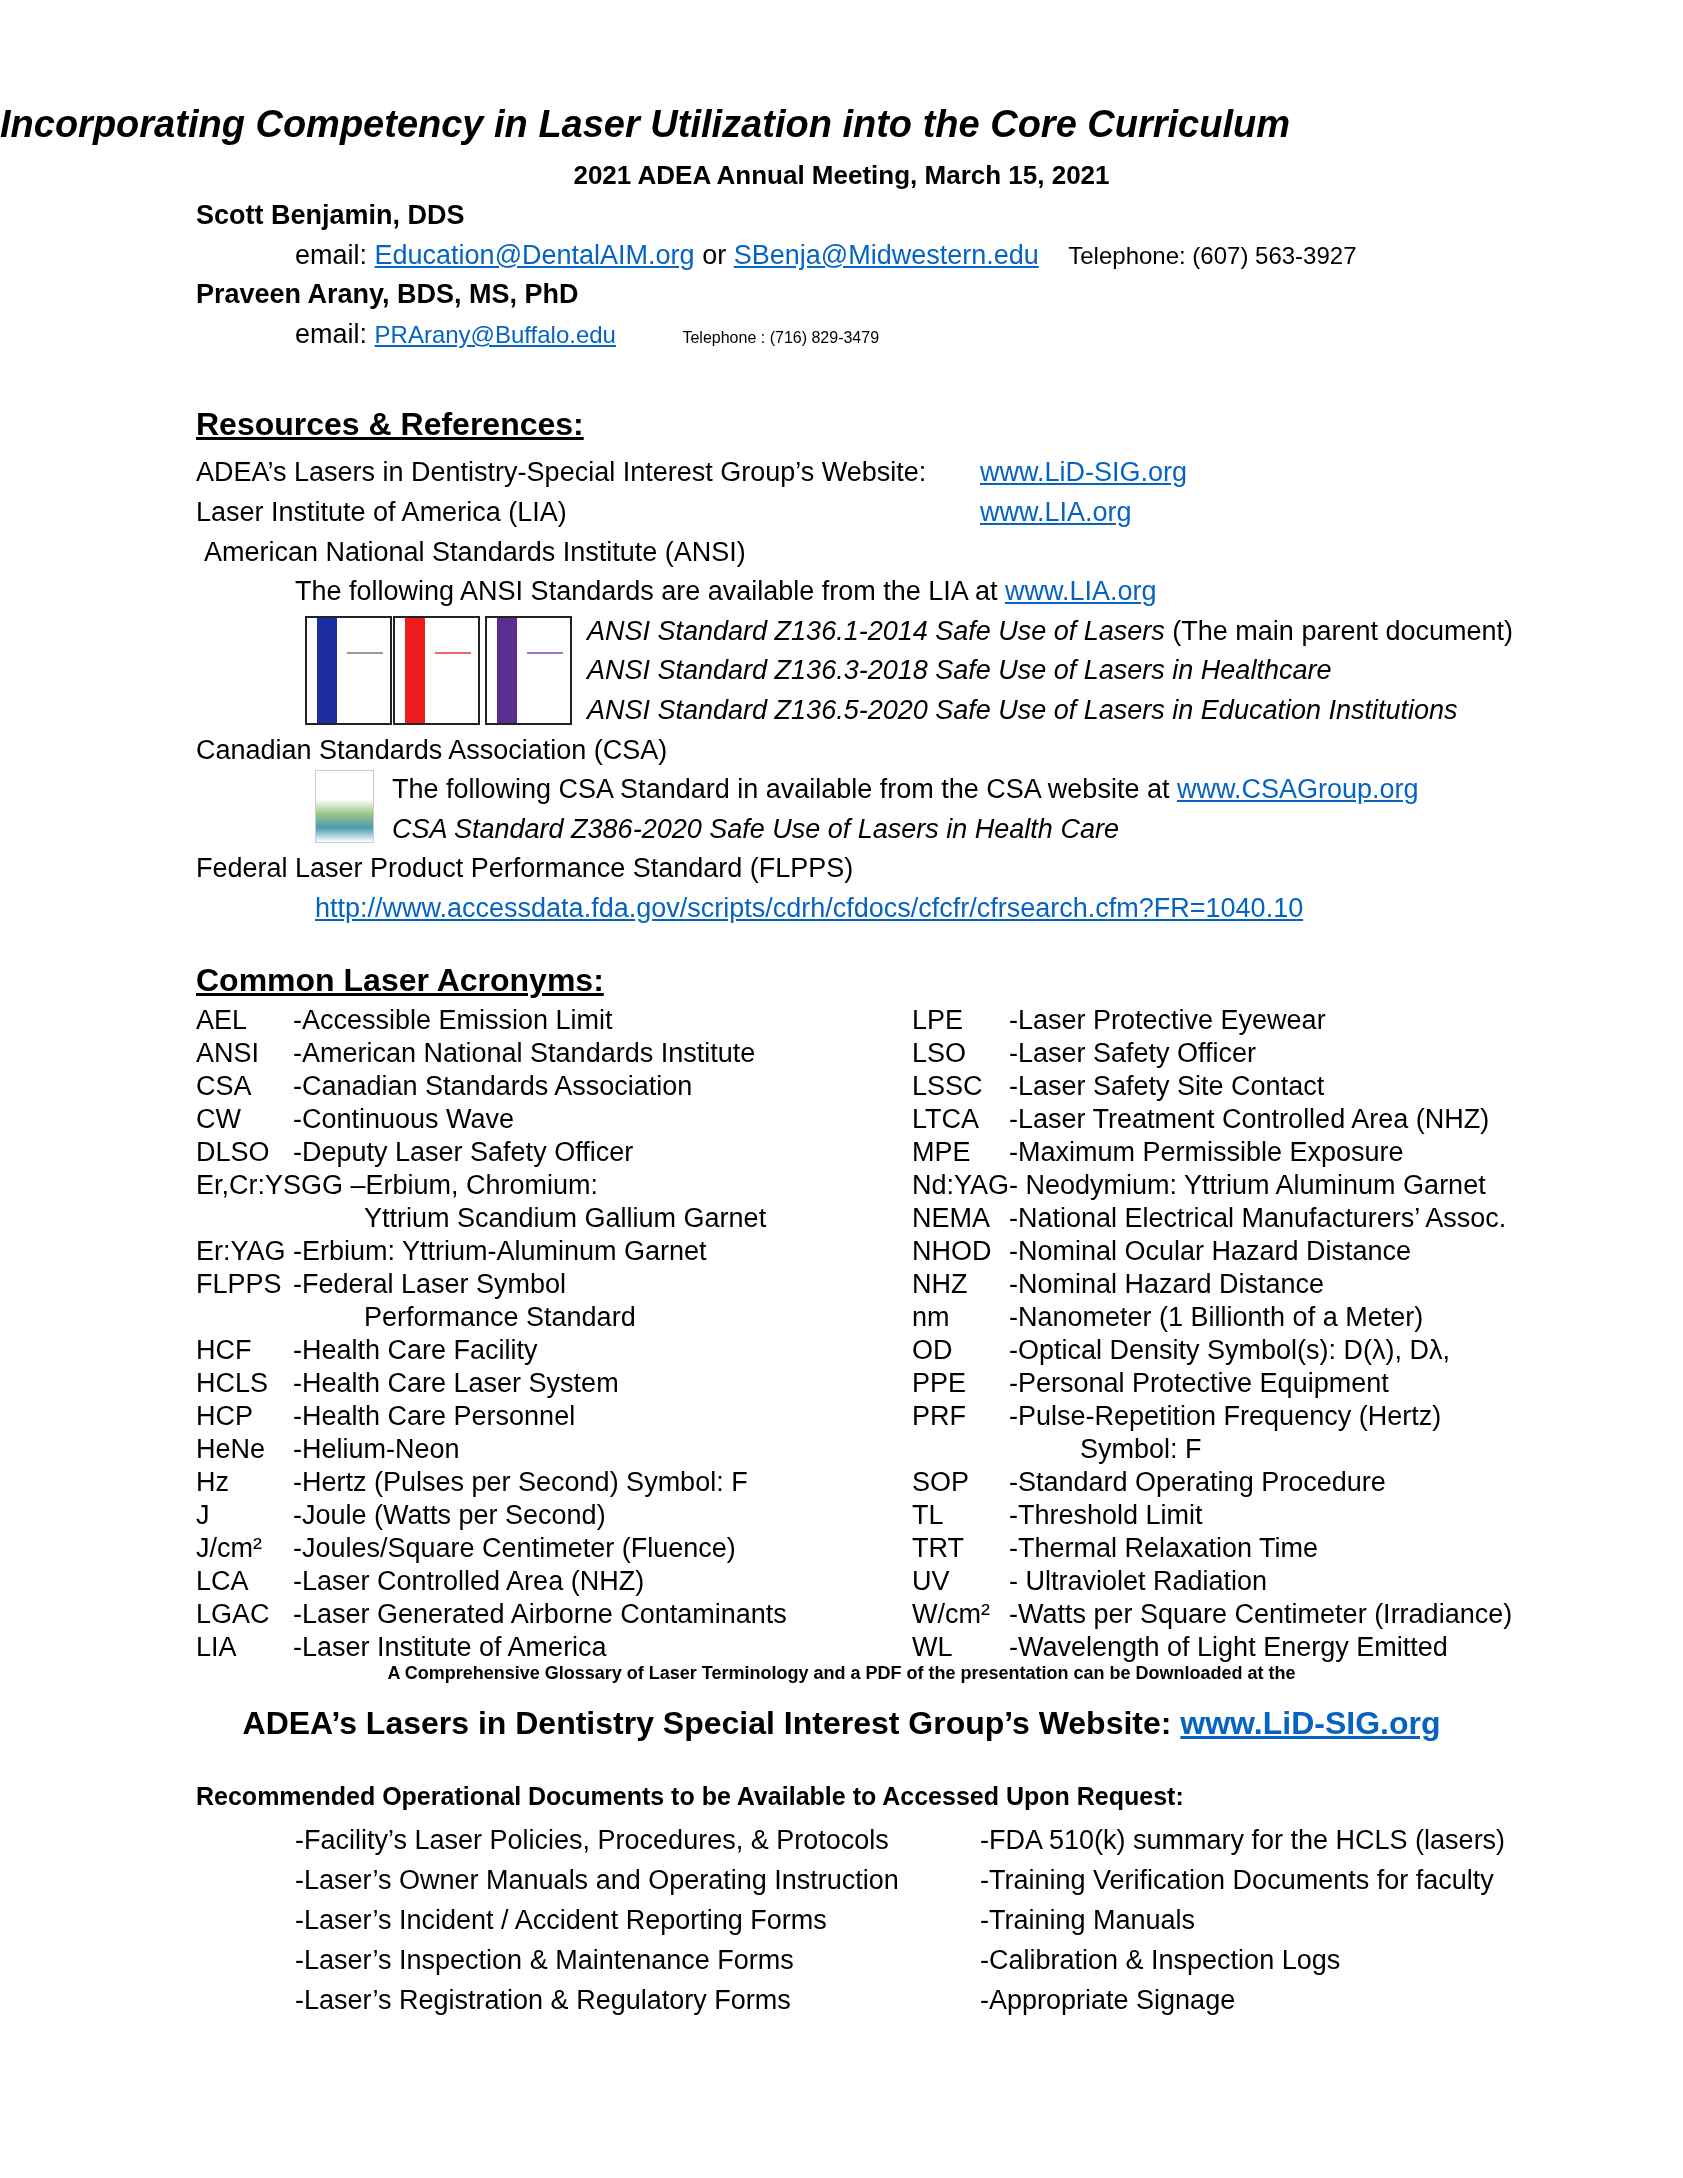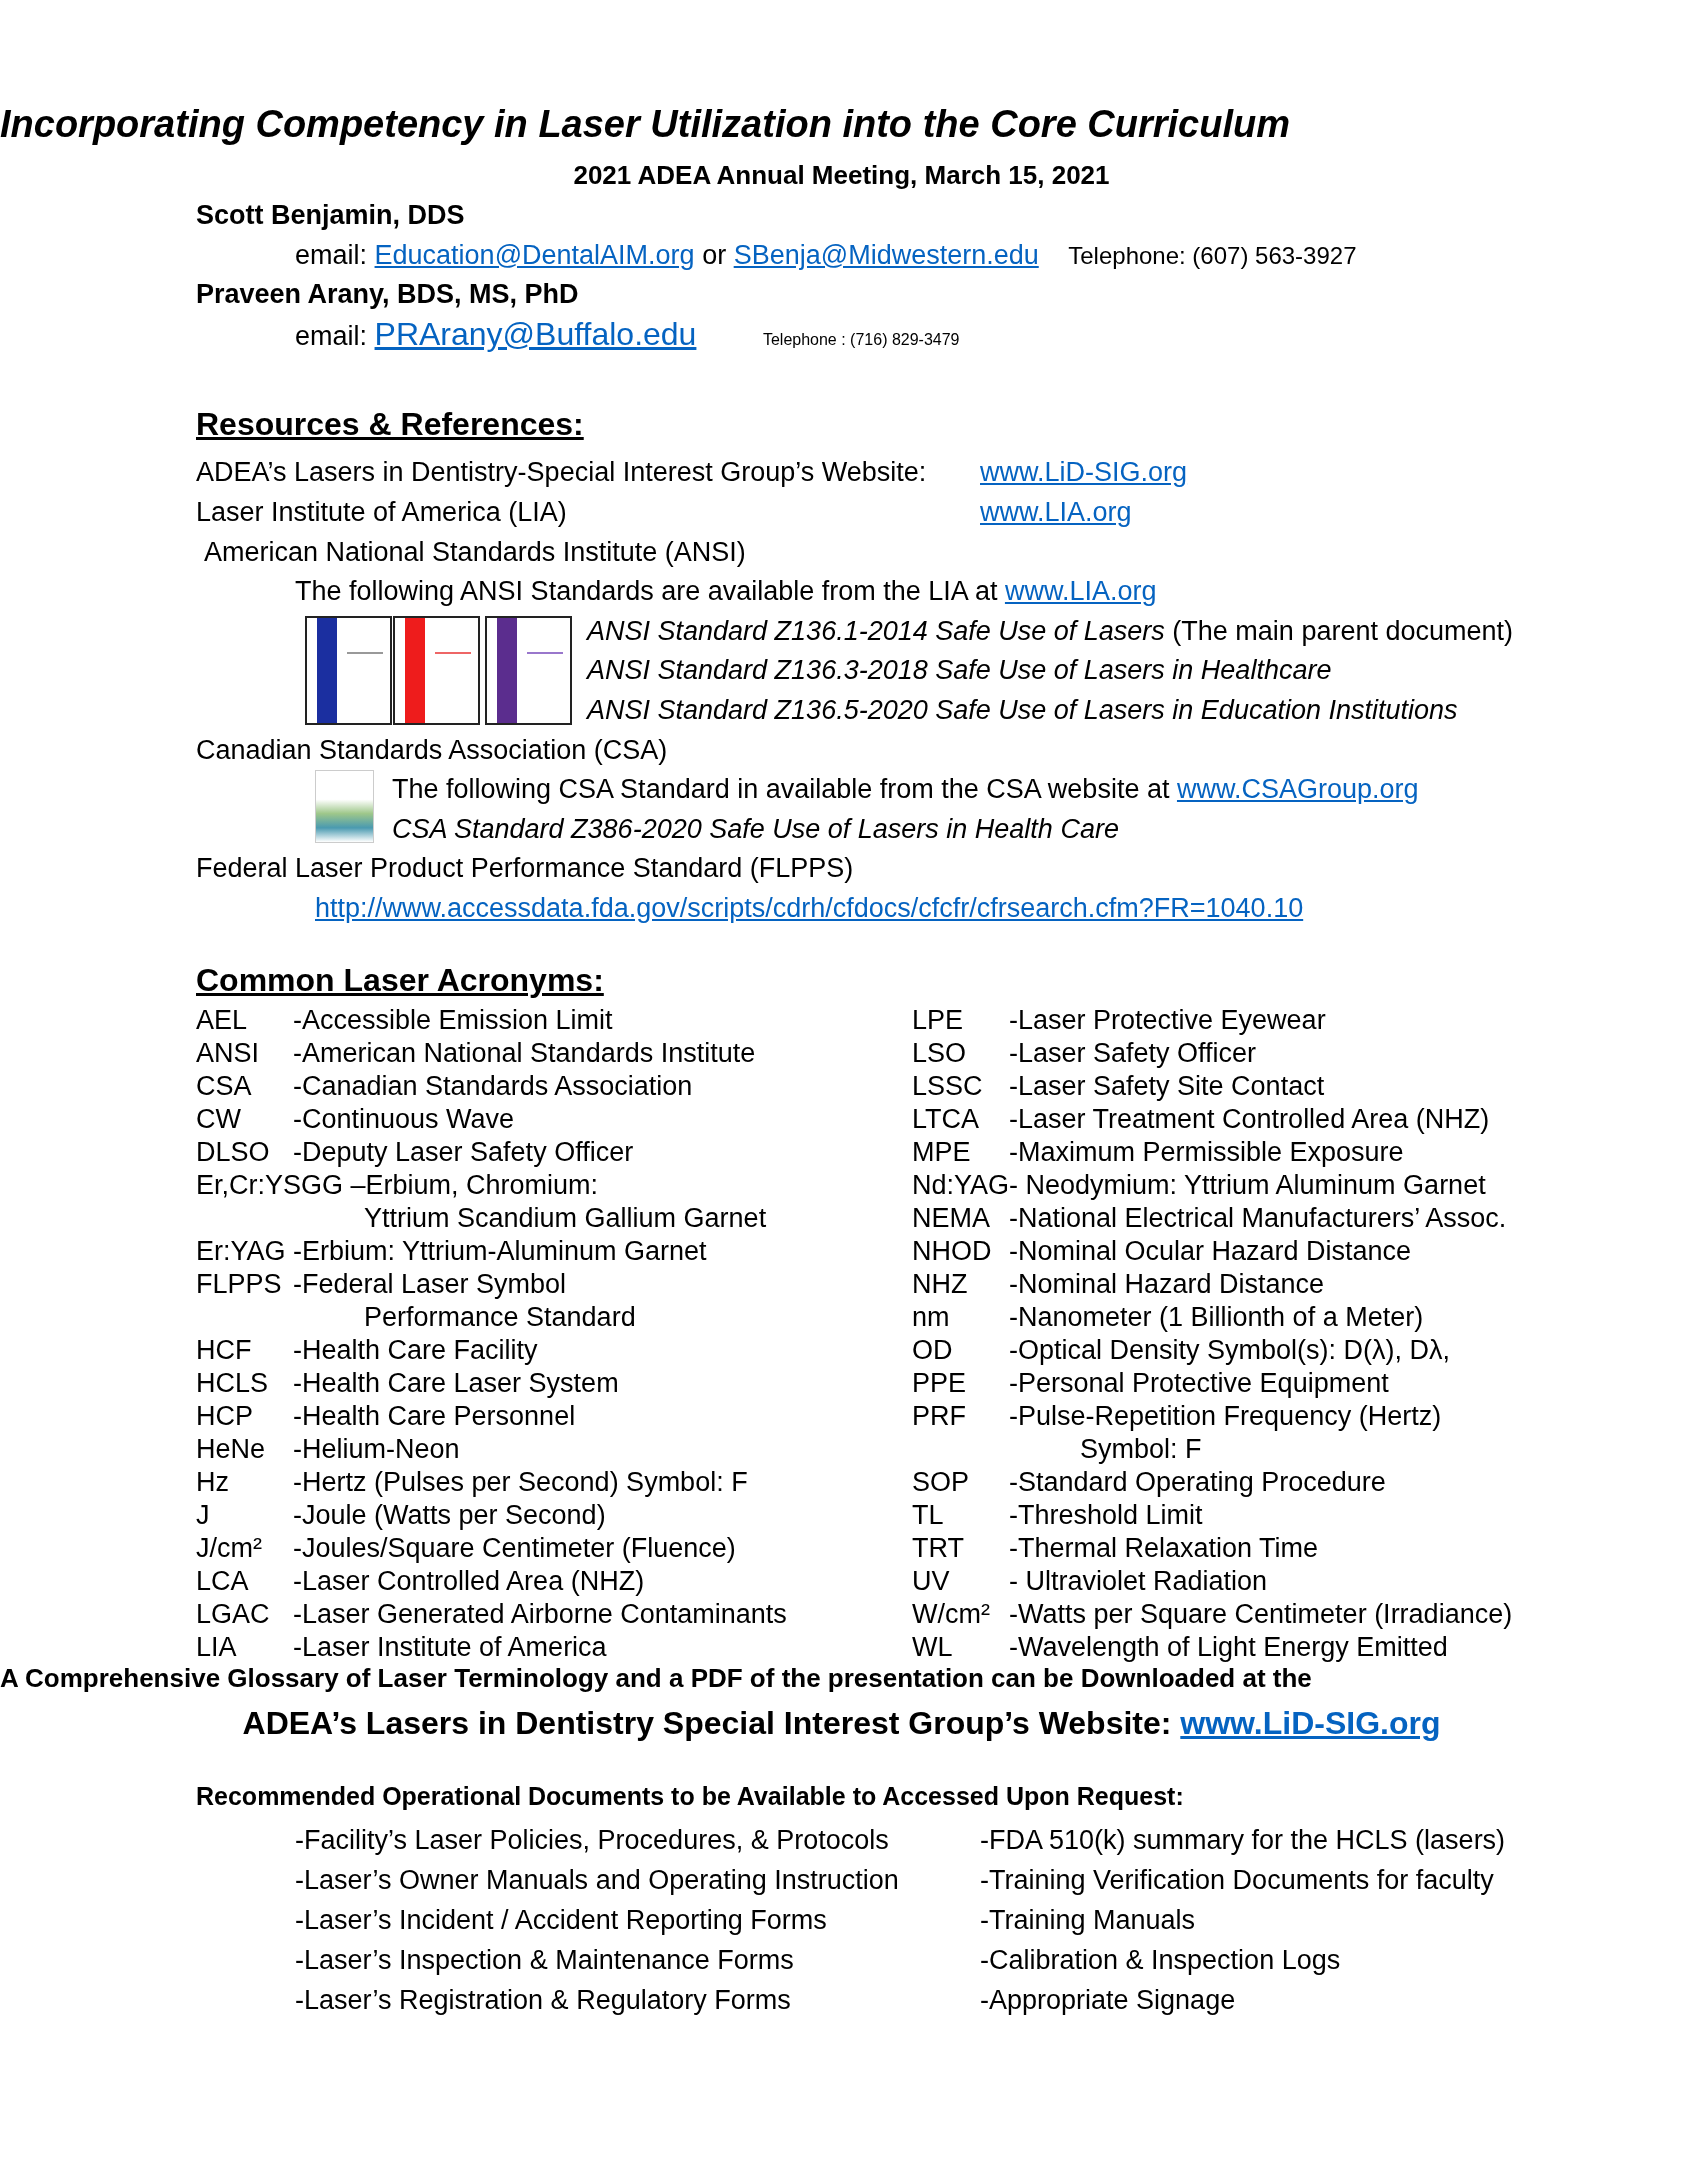--- a/index.html
+++ b/index.html
@@ -28,21 +28,21 @@
 <div class="abs t" style="left:295px;top:238px;">
   <span>email:</span>
   <a>Education@DentalAIM.org</a>
   <span>or</span>
   <a>SBenja@Midwestern.edu</a>
   <span style="font-size:24px;margin-left:22px;">Telephone: (607) 563-3927</span>
 </div>
 <div class="abs t bold" style="left:196px;top:277px;">Praveen Arany, BDS, MS, PhD</div>
 <div class="abs t" style="left:295px;top:317px;">
   <span>email:</span>
-  <a style="font-size:32px;">PRArany@Buffalo.edu</a>
+  <a style="font-size:24px;">PRArany@Buffalo.edu</a>
   <span style="font-size:16px;margin-left:59px;margin-top:8px;">Telephone : (716) 829-3479</span>
 </div>
 
 <div class="abs h2" style="left:196px;top:406px;">Resources &amp; References:</div>
 <div class="abs t" style="left:196px;top:455px;">ADEA’s Lasers in Dentistry-Special Interest Group’s Website:</div>
 <a class="abs t" style="left:980px;top:455px;">www.LiD-SIG.org</a>
 <div class="abs t" style="left:196px;top:495px;">Laser Institute of America (LIA)</div>
 <a class="abs t" style="left:980px;top:495px;">www.LIA.org</a>
 <div class="abs t" style="left:204px;top:535px;">American National Standards Institute (ANSI)</div>
 <div class="abs t" style="left:295px;top:574px;">
@@ -116,21 +116,21 @@
     <div><span class="ab">PRF</span><span>-Pulse-Repetition Frequency (Hertz)</span></div>
     <div><span class="ab" style="width: 168px;"></span><span>Symbol: F</span></div>
     <div><span class="ab">SOP</span><span>-Standard Operating Procedure</span></div>
     <div><span class="ab">TL</span><span>-Threshold Limit</span></div>
     <div><span class="ab">TRT</span><span>-Thermal Relaxation Time</span></div>
     <div><span class="ab">UV</span><span>- Ultraviolet Radiation</span></div>
     <div><span class="ab">W/cm²</span><span>-Watts per Square Centimeter (Irradiance)</span></div>
     <div><span class="ab">WL</span><span>-Wavelength of Light Energy Emitted</span></div>
   </div>
 
-<div class="abs bold" style="left:0;width:1683px;text-align:left;top:1663px;font-size:26px;">A Comprehensive Glossary of Laser Terminology and a PDF of the presentation can be Downloaded at the</div>
+<div class="abs bold" style="left:0;width:1683px;text-align:center;top:1663px;font-size:18px;">A Comprehensive Glossary of Laser Terminology and a PDF of the presentation can be Downloaded at the</div>
 <div class="abs bold" style="left:0;width:1683px;text-align:center;top:1705px;font-size:32px;">
   <span>ADEA’s Lasers in Dentistry Special Interest Group’s Website: </span><a>www.LiD-SIG.org</a>
 </div>
 
 <div class="abs bold" style="left:196px;top:1782px;font-size:25px;">Recommended Operational Documents to be Available to Accessed Upon Request:</div>
 <div id="doc-left" class="abs t" style="left:295px;top:1820px;line-height:40px;">
     <div>-Facility’s Laser Policies, Procedures, &amp; Protocols</div>
     <div>-Laser’s Owner Manuals and Operating Instruction</div>
     <div>-Laser’s Incident / Accident Reporting Forms</div>
     <div>-Laser’s Inspection &amp; Maintenance Forms</div>

